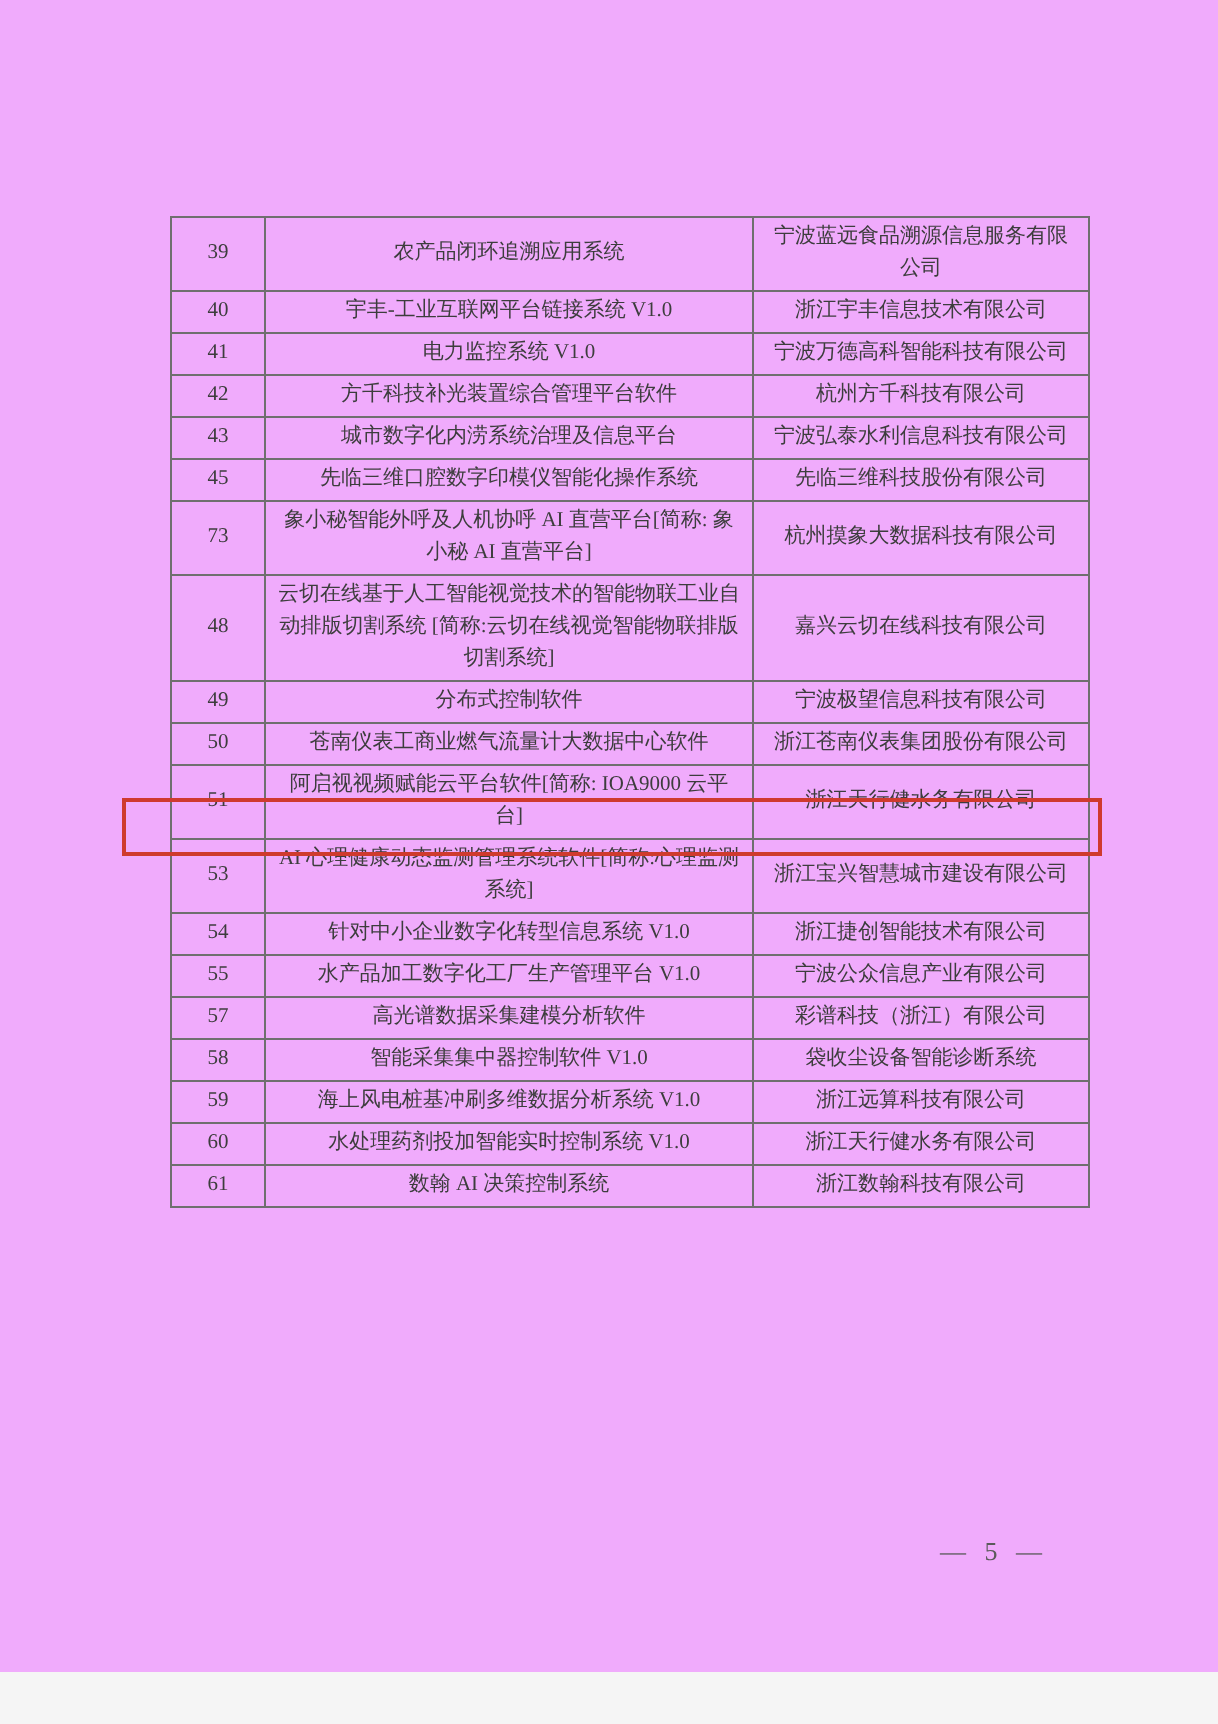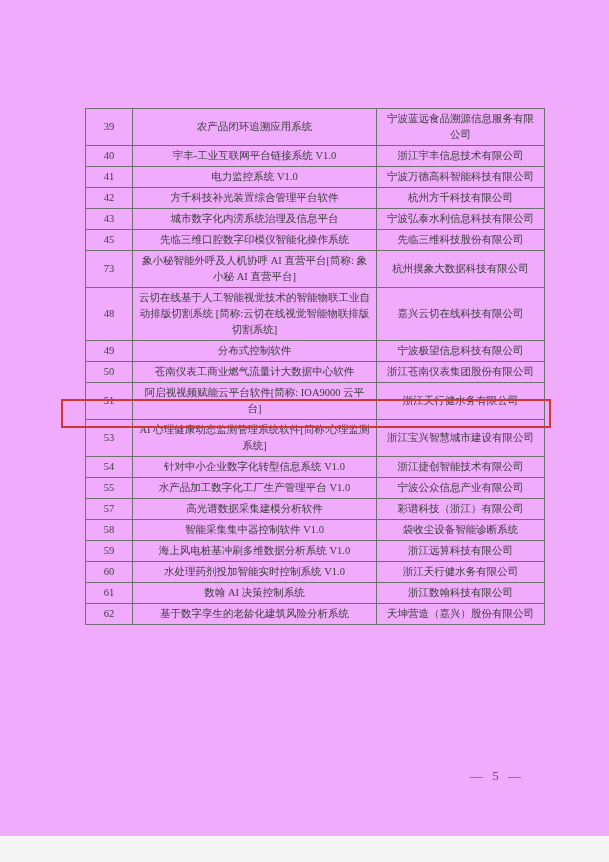--- a/index.html
+++ b/index.html
@@ -151,23 +151,18 @@
         <tr>
           <td class="col-no">60</td>
           <td class="col-name">水处理药剂投加智能实时控制系统 V1.0</td>
           <td class="col-comp">浙江天行健水务有限公司</td>
         </tr>
         <tr>
           <td class="col-no">61</td>
           <td class="col-name">数翰 AI 决策控制系统</td>
           <td class="col-comp">浙江数翰科技有限公司</td>
         </tr>
-        <tr>
-          <td class="col-no">62</td>
-          <td class="col-name">基于数字孪生的老龄化建筑风险分析系统</td>
-          <td class="col-comp">天坤营造（嘉兴）股份有限公司</td>
-        </tr>
       </tbody>
     </table>
     <div class="highlight-box" id="hl-box" style="top: 291px; height: 25px; border-color: rgb(207, 58, 46);"></div>
   </div>
   <div class="page-number">— 5 —</div>
 </div>
 
 </body></html>

